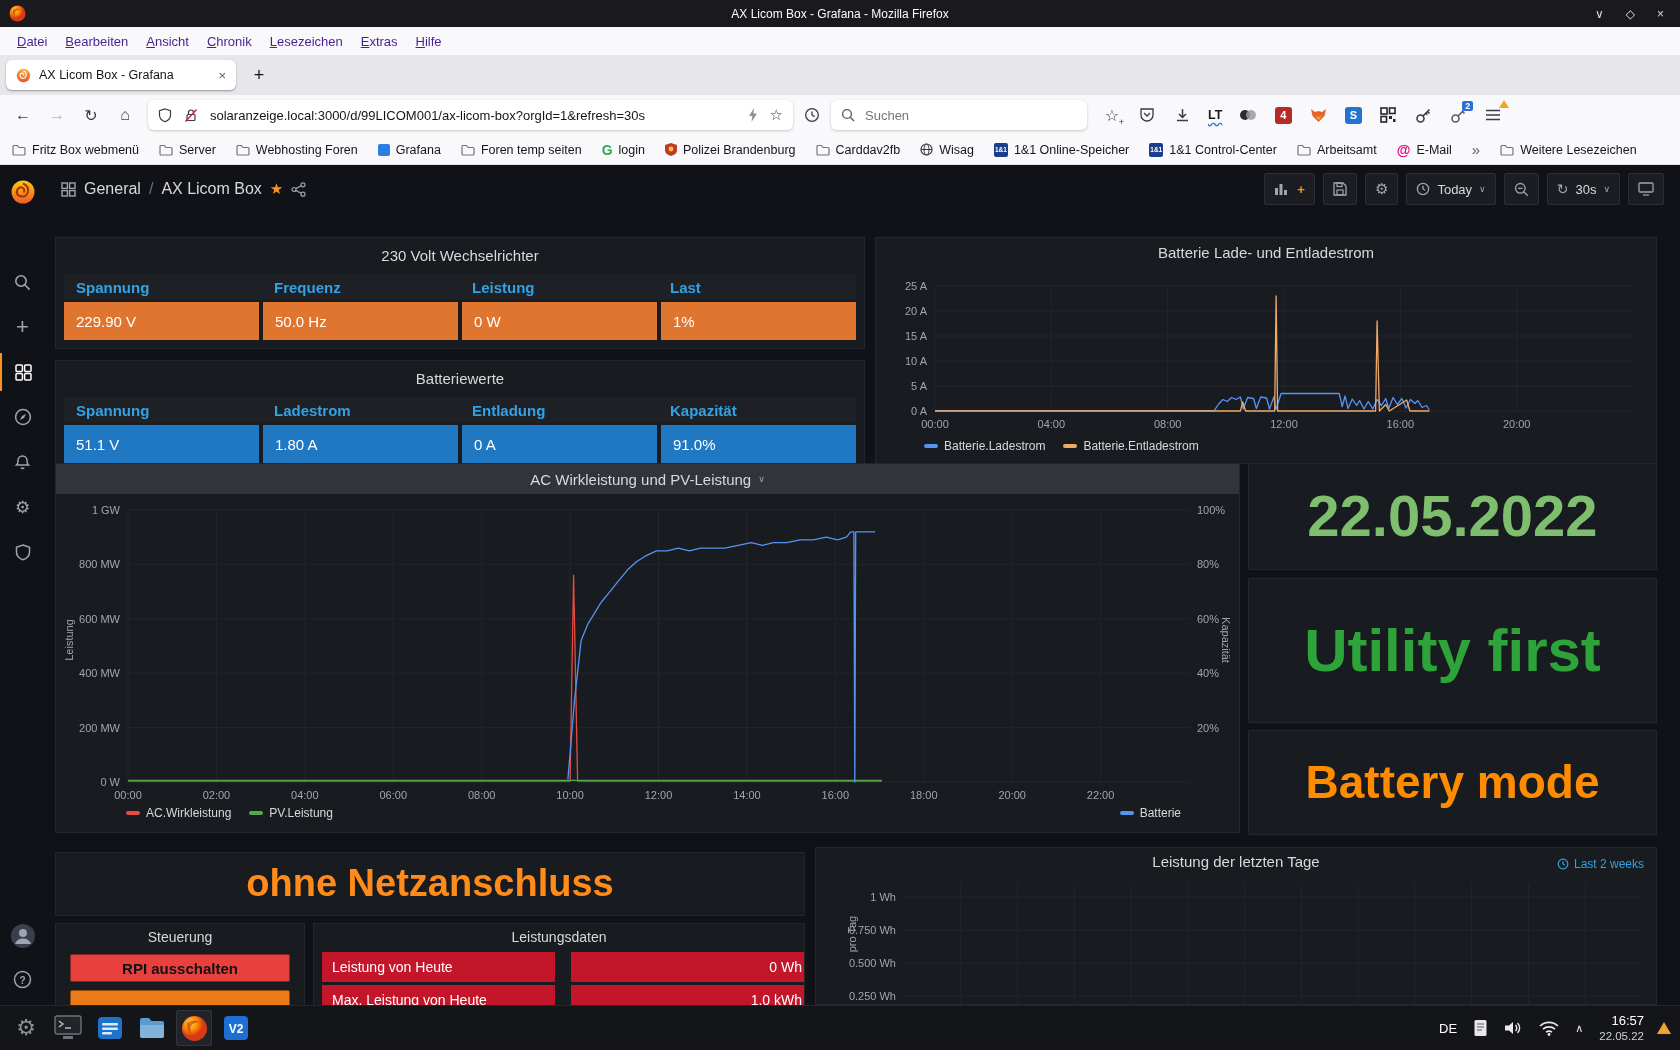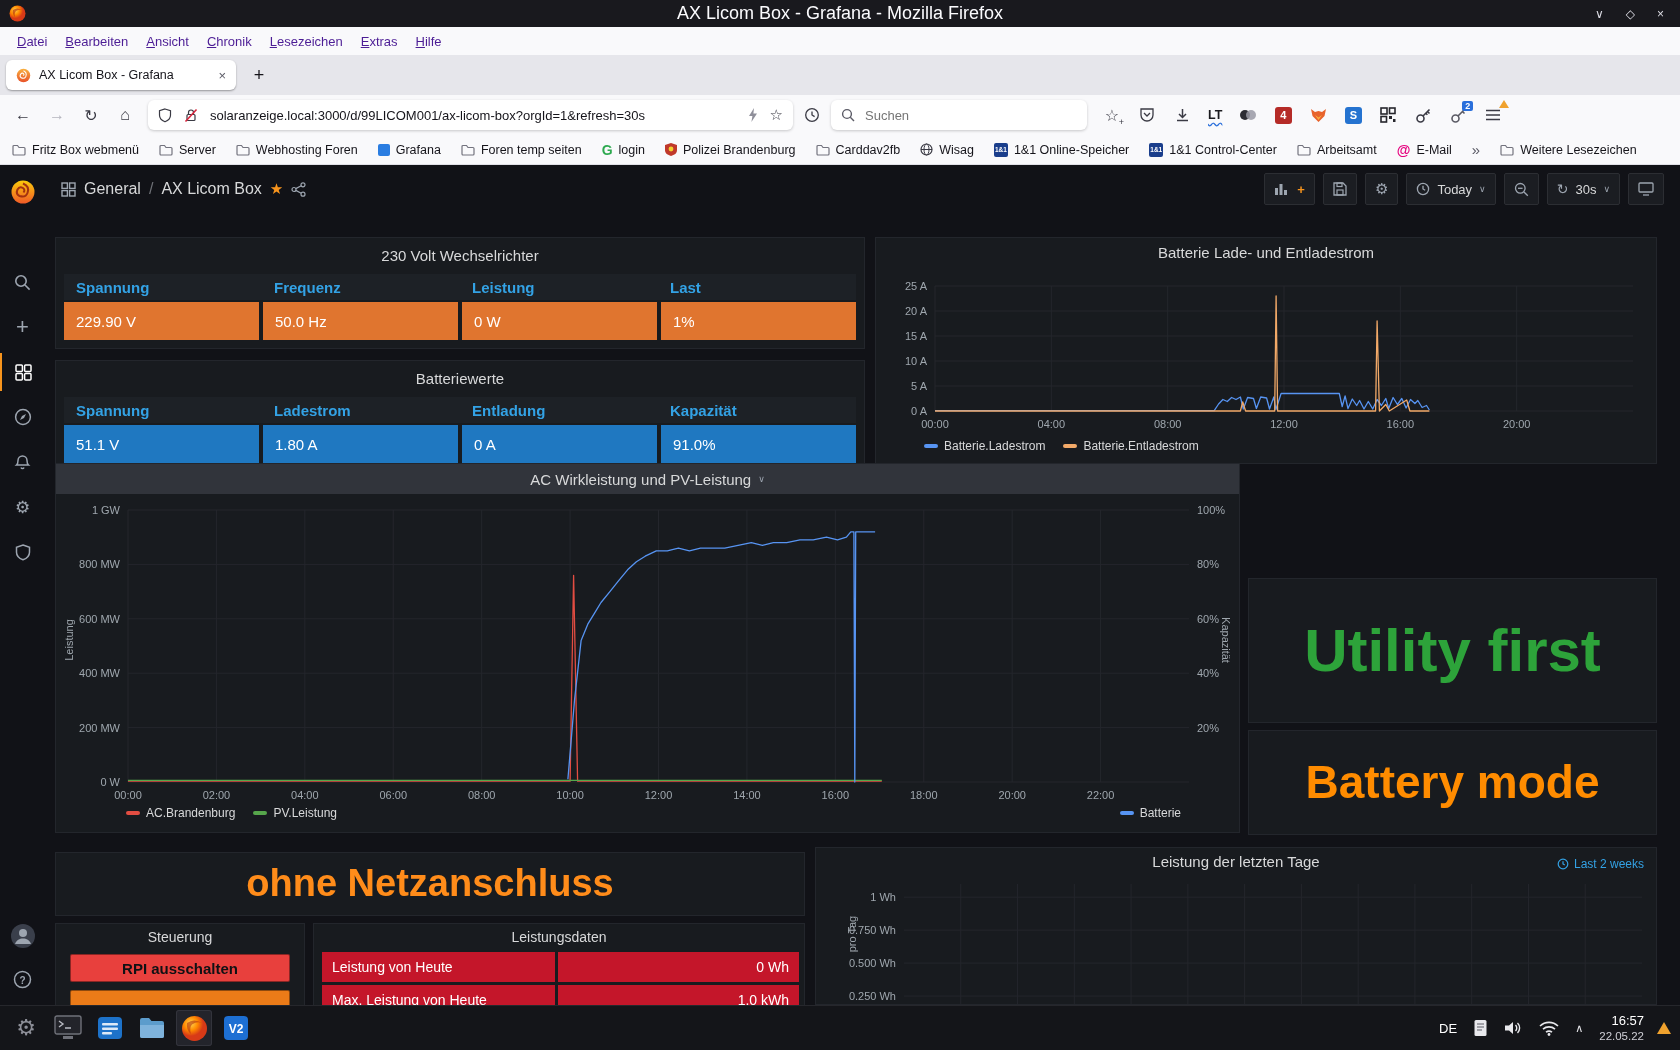--- a/index.html
+++ b/index.html
@@ -3,21 +3,21 @@
 <meta charset="utf-8">
 <style>
   html,body{margin:0;padding:0;background:#000;}
   #stage{position:relative;width:1680px;height:1050px;overflow:hidden;
     font-family:"Liberation Sans",sans-serif;background:#111217;-webkit-font-smoothing:antialiased;}
   svg{display:block;font-family:"Liberation Sans",sans-serif;}
 
   
   #titlebar{position:absolute;top:0;left:0;width:100%;height:27px;background:#19191e;
     display:flex;align-items:center;color:#fbfbfe;}
-  #title-text{position:absolute;left:0;right:0;text-align:center;font-size:18px;color:#fbfbfe;}
+  #title-text{position:absolute;left:0;right:0;text-align:center;font-size:12px;color:#fbfbfe;}
   #ff-logo-tb{margin-left:9px;z-index:2;}
   #win-controls{margin-left:auto;display:flex;gap:22px;padding-right:16px;font-size:12px;z-index:2;color:#dcdce4;}
   #win-controls span{cursor:default;}
 
   #menubar{position:absolute;top:27px;left:0;width:100%;height:28px;background:#f9f9fb;
     display:flex;align-items:center;padding-left:8px;box-sizing:border-box;}
   .menu-item{display:inline-block;font-size:13px;color:#4c1d95;padding:3px 9px;border-radius:3px;}
   .menu-item::first-letter{text-decoration:underline;}
 
   #tabbar{position:absolute;top:55px;left:0;width:100%;height:40px;background:#e6e6eb;
@@ -83,21 +83,21 @@
 
   .legend{display:flex;gap:18px;align-items:center;font-size:12px;color:#d8d9da;}
   .legend .item{display:flex;gap:6px;align-items:center;}
   .swatch{width:14px;height:4px;border-radius:2px;}
 
   .rot-label{position:absolute;font-size:11px;color:#9fa7ae;transform:rotate(-90deg);transform-origin:center;white-space:nowrap;}
   .rot-label.right{transform:rotate(90deg);}
 
   .ctl-btn{position:absolute;left:14px;right:14px;height:26px;border-radius:2px;border:1px solid rgba(0,0,0,.4);
     display:flex;align-items:center;justify-content:center;font-size:15px;color:#101114;font-weight:bold;}
-  .ld-row{position:absolute;left:8px;right:8px;height:30px;display:grid;grid-template-columns:49.2% 50.8%;gap:3px;}
+  .ld-row{position:absolute;left:8px;right:8px;height:30px;display:grid;grid-template-columns:49.2% 50.8%;gap:16px;}
   .ld-row div{display:flex;align-items:center;font-size:14px;color:#fff;padding:0 10px;box-sizing:border-box;}
   .ld-row div:last-child{justify-content:flex-end;}
   .range-note{position:absolute;top:9px;right:12px;display:flex;align-items:center;gap:5px;
     font-size:12px;color:#33A2E5;}
 
   
   #taskbar{position:absolute;left:0;bottom:0;width:100%;height:45px;background:#141519;border-top:1px solid #26272c;
     display:flex;align-items:center;padding:0 8px;gap:6px;box-sizing:border-box;}
   .task-icon{width:36px;height:36px;display:flex;align-items:center;justify-content:center;border-radius:3px;}
   .task-icon.hl{background:#23242b;box-shadow:inset 0 0 0 1px #33343c;}
@@ -601,35 +601,38 @@
             <text x="1141" y="20" fill="#9fa7ae" font-size="11" text-anchor="start">100%</text>
             <polyline points="72.0,287.2 514.1,287.2 517.6,81.3 521.6,287.2 825.8,287.2" fill="none" stroke="#E24D42" stroke-width="1.3" stroke-linejoin="round"></polyline>
             <polyline points="72.0,286.4 825.8,286.4" fill="none" stroke="#56A64B" stroke-width="1.3" stroke-linejoin="round"></polyline>
             <polyline points="511.9,285.3 518.5,206.4 525.1,146.6 531.8,130.2 538.4,119.4 545.0,108.5 553.9,97.6 562.7,86.7 571.6,75.8 580.4,67.7 589.2,62.2 600.3,56.8 611.3,56.8 622.4,54.1 633.4,56.8 644.5,54.1 655.5,54.1 668.8,54.1 682.1,51.4 695.3,48.6 706.4,51.4 717.4,48.6 730.7,48.6 744.0,45.9 757.2,45.9 770.5,43.2 781.5,45.9 790.4,43.2 794.8,37.8 797.9,37.8 798.8,288.0 799.7,37.8 819.1,37.8" fill="none" stroke="#5794F2" stroke-width="1.3" stroke-linejoin="round"></polyline>
           </svg>
         <span class="rot-label" style="left:-8px;top:170px;">Leistung</span>
         <span class="rot-label right" style="right:-10px;top:170px;">Kapazität</span>
         <div class="legend" id="legend-ac-left" style="position:absolute;left:70px;top:342px;">
             <div class="item">
               <span class="swatch" style="background: rgb(226, 77, 66);"></span>
-              <span>AC.Brandenburg</span>
+              <span>AC.Wirkleistung</span>
             </div>
             <div class="item">
               <span class="swatch" style="background: rgb(86, 166, 75);"></span>
               <span>PV.Leistung</span>
             </div>
           </div>
         <div class="legend" id="legend-ac-right" style="position:absolute;right:58px;top:342px;">
             <div class="item">
               <span class="swatch" style="background: rgb(87, 148, 242);"></span>
               <span>Batterie</span>
             </div>
           </div>
       </div>
 
+      <div class="panel" style="left:1203px;top:250px;width:409px;height:107px;">
+        <div class="bigtext" style="font-size: 58px; color: rgb(126, 190, 110);">22.05.2022</div>
+      </div>
       <div class="panel" style="left:1203px;top:365px;width:409px;height:145px;">
         <div class="bigtext" style="font-size: 60px; color: rgb(45, 163, 58);">Utility first</div>
       </div>
       <div class="panel" style="left:1203px;top:517px;width:409px;height:105px;">
         <div class="bigtext" style="font-size: 46px; white-space: nowrap; color: rgb(255, 140, 0);">Battery mode</div>
       </div>
 
       <div class="panel" style="left:10px;top:639px;width:750px;height:64px;">
         <div class="bigtext" style="font-size: 38px; color: rgb(255, 140, 26);">ohne Netzanschluss</div>
       </div>

